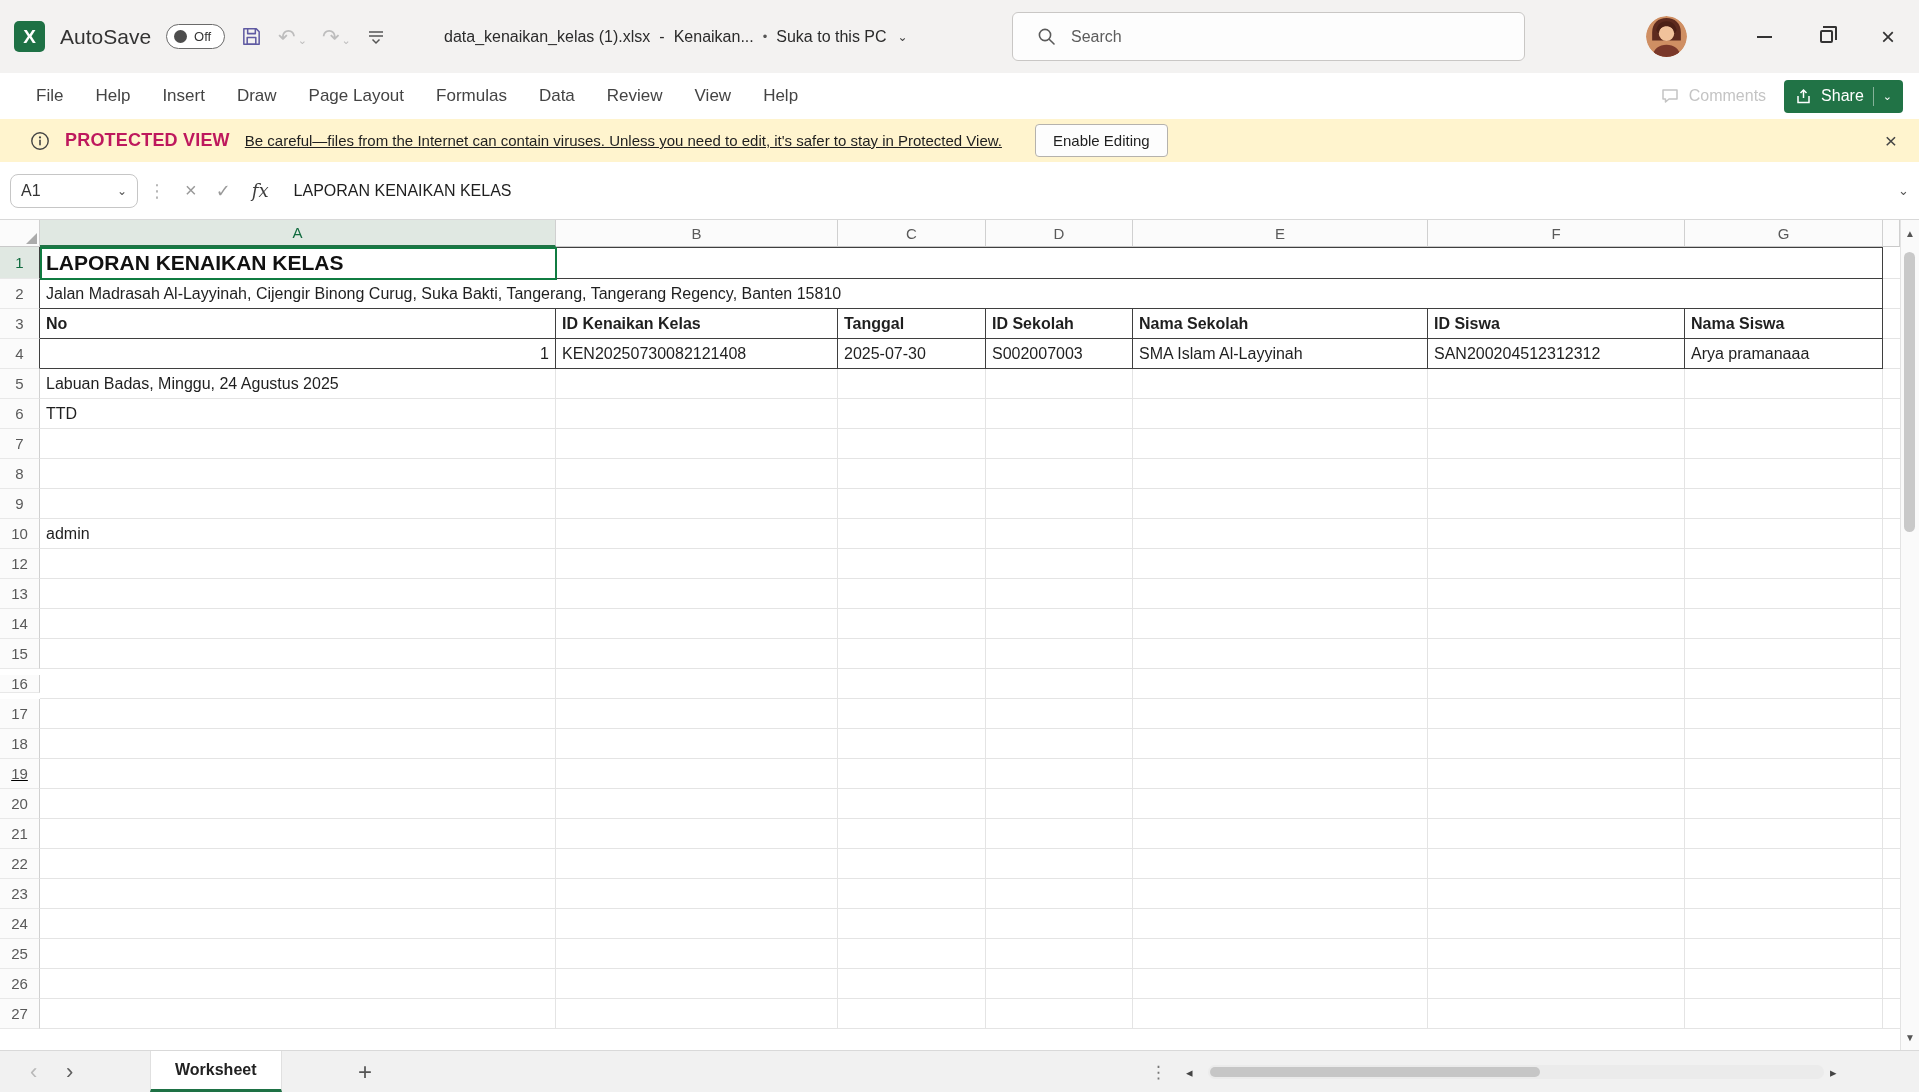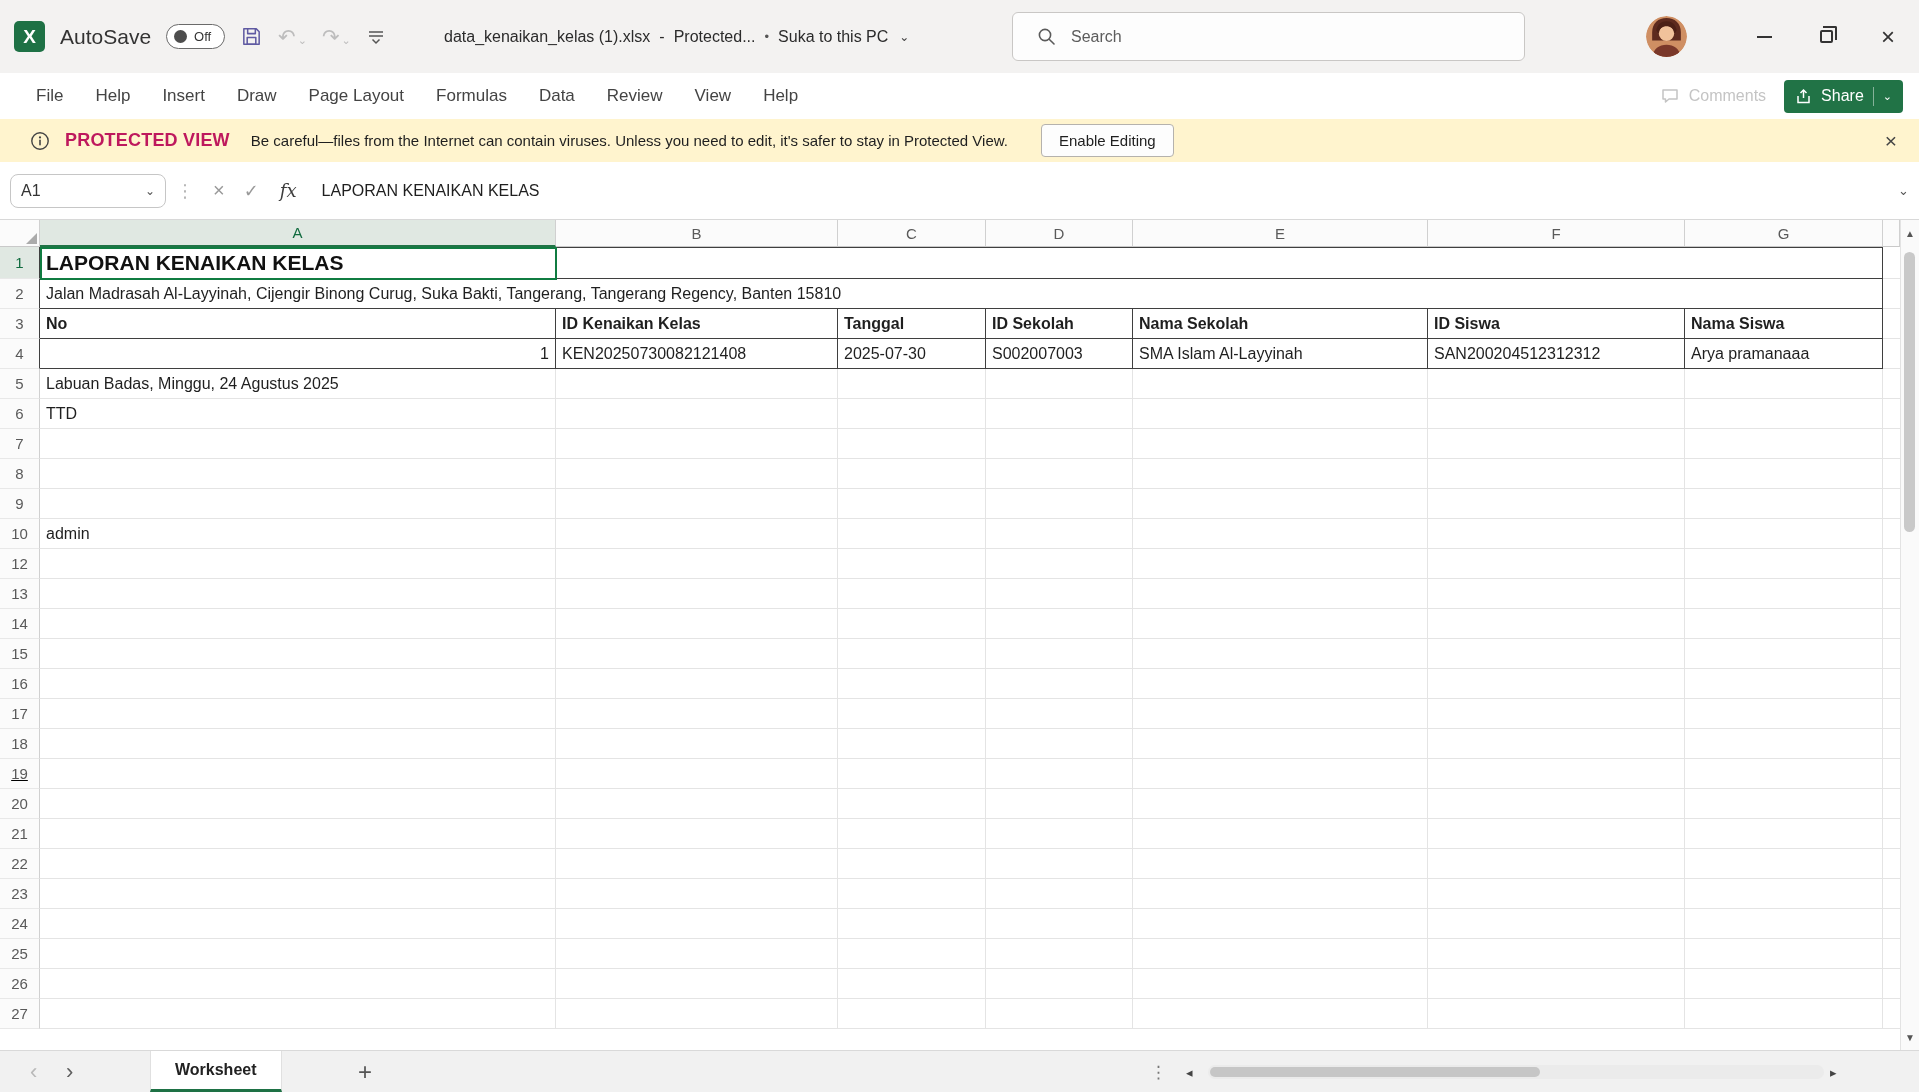--- a/index.html
+++ b/index.html
@@ -37,27 +37,27 @@
   .rtab{padding:0 16px;display:flex;align-items:center;font-size:17px;color:#444;cursor:pointer;}
   .ribright{position:absolute;right:16px;top:0;height:46px;display:flex;align-items:center;gap:18px;}
   .comments{display:flex;align-items:center;gap:9px;font-size:16px;color:#C4C4C4;cursor:pointer;}
   .share{height:33px;background:#217346;border-radius:4px;color:#fff;display:flex;align-items:center;gap:9px;padding:0 11px;font-size:16px;cursor:pointer;}
   .share-div{width:1px;height:19px;background:rgba(255,255,255,.45);}
   .share-chev{font-size:11px;}
 
   
   .pvbar{position:absolute;left:0;top:119px;width:1919px;height:43px;background:#FFF4CE;display:flex;align-items:center;padding-left:30px;gap:15px;}
   .pv-label{font-size:18px;font-weight:bold;color:#be185d;letter-spacing:.2px;}
-  .pv-msg{font-size:15px;color:#1f1f1f;cursor:pointer;margin-left:6px;}
+  .pv-msg{font-size:15px;color:#1f1f1f;text-decoration:underline;cursor:pointer;}
   .pv-btn{margin-left:18px;height:33px;padding:0 17px;background:#FDFDFD;border:1px solid #B5B2AD;border-radius:4px;font-size:15px;color:#1f1f1f;font-family:inherit;cursor:pointer;}
   .pv-close{position:absolute;right:22px;font-size:21px;color:#444;cursor:pointer;}
 
   
   .fbar{position:absolute;left:0;top:162px;width:1919px;height:58px;background:#fff;border-bottom:1px solid #D8D8D8;display:flex;align-items:center;padding-left:10px;}
-  .namebox{width:156px;height:34px;border:1px solid #C6C6C6;border-radius:8px;display:flex;align-items:center;padding:0 10px;cursor:pointer;background:#fff;}
+  .namebox{width:128px;height:34px;border:1px solid #C6C6C6;border-radius:8px;display:flex;align-items:center;padding:0 10px;cursor:pointer;background:#fff;}
   .namebox-text{font-size:16px;color:#333;}
   .namebox-chev{margin-left:auto;font-size:12px;color:#555;}
   .fsep{margin:0 10px;font-size:18px;color:#B3B3B3;}
   .fcancel{font-size:20px;color:#999;margin:0 9px;cursor:pointer;}
   .fcheck{font-size:18px;color:#999;margin:0 10px;cursor:pointer;}
   .ffx{font-family:"DejaVu Serif",serif;font-style:italic;font-size:18px;color:#3d3d3d;margin:0 11px;cursor:pointer;}
   .fcontent{margin-left:14px;font-size:16px;color:#1f1f1f;flex:1;cursor:text;}
   .fchev{position:absolute;right:10px;font-size:13px;color:#555;cursor:pointer;}
 
   
@@ -135,21 +135,21 @@
             <path d="M3 5h14"></path>
             <path d="M3 9h14"></path>
             <path d="M6.5 12.5L10 16l3.5-3.5"></path>
           </svg>
       </div>
     </div>
 
     <div class="doc-title">
       <span>data_kenaikan_kelas (1).xlsx</span>
       <span>-</span>
-      <span>Protected...</span>
+      <span>Kenaikan...</span>
       <span class="doc-bullet">•</span>
       <span>Suka to this PC</span>
       <span class="doc-chev">⌄</span>
     </div>
 
     <div class="searchbox">
       <svg width="19" height="19" viewBox="0 0 19 19">
           <circle cx="8" cy="8" r="5.6" fill="none" stroke="#5a5a5a" stroke-width="1.6"></circle>
           <line x1="12.2" y1="12.2" x2="17" y2="17" stroke="#5a5a5a" stroke-width="1.6" stroke-linecap="round"></line>
         </svg>
@@ -395,21 +395,21 @@
             <div class="rowhdr">15</div>
             <div class="cell gc" style="width: 516px;"></div>
             <div class="cell gc" style="width: 282px;"></div>
             <div class="cell gc" style="width: 148px;"></div>
             <div class="cell gc" style="width: 147px;"></div>
             <div class="cell gc" style="width: 295px;"></div>
             <div class="cell gc" style="width: 257px;"></div>
             <div class="cell gc" style="width: 198px;"></div>
             <div class="cell pc"></div>
           </div>
-          <div class="grow" style="height: 30px;">
+          <div class="grow" style="height: 30px; align-items: center;">
             <div class="rowhdr">16</div>
             <div class="cell gc" style="width: 516px;"></div>
             <div class="cell gc" style="width: 282px;"></div>
             <div class="cell gc" style="width: 148px;"></div>
             <div class="cell gc" style="width: 147px;"></div>
             <div class="cell gc" style="width: 295px;"></div>
             <div class="cell gc" style="width: 257px;"></div>
             <div class="cell gc" style="width: 198px;"></div>
             <div class="cell pc"></div>
           </div>

